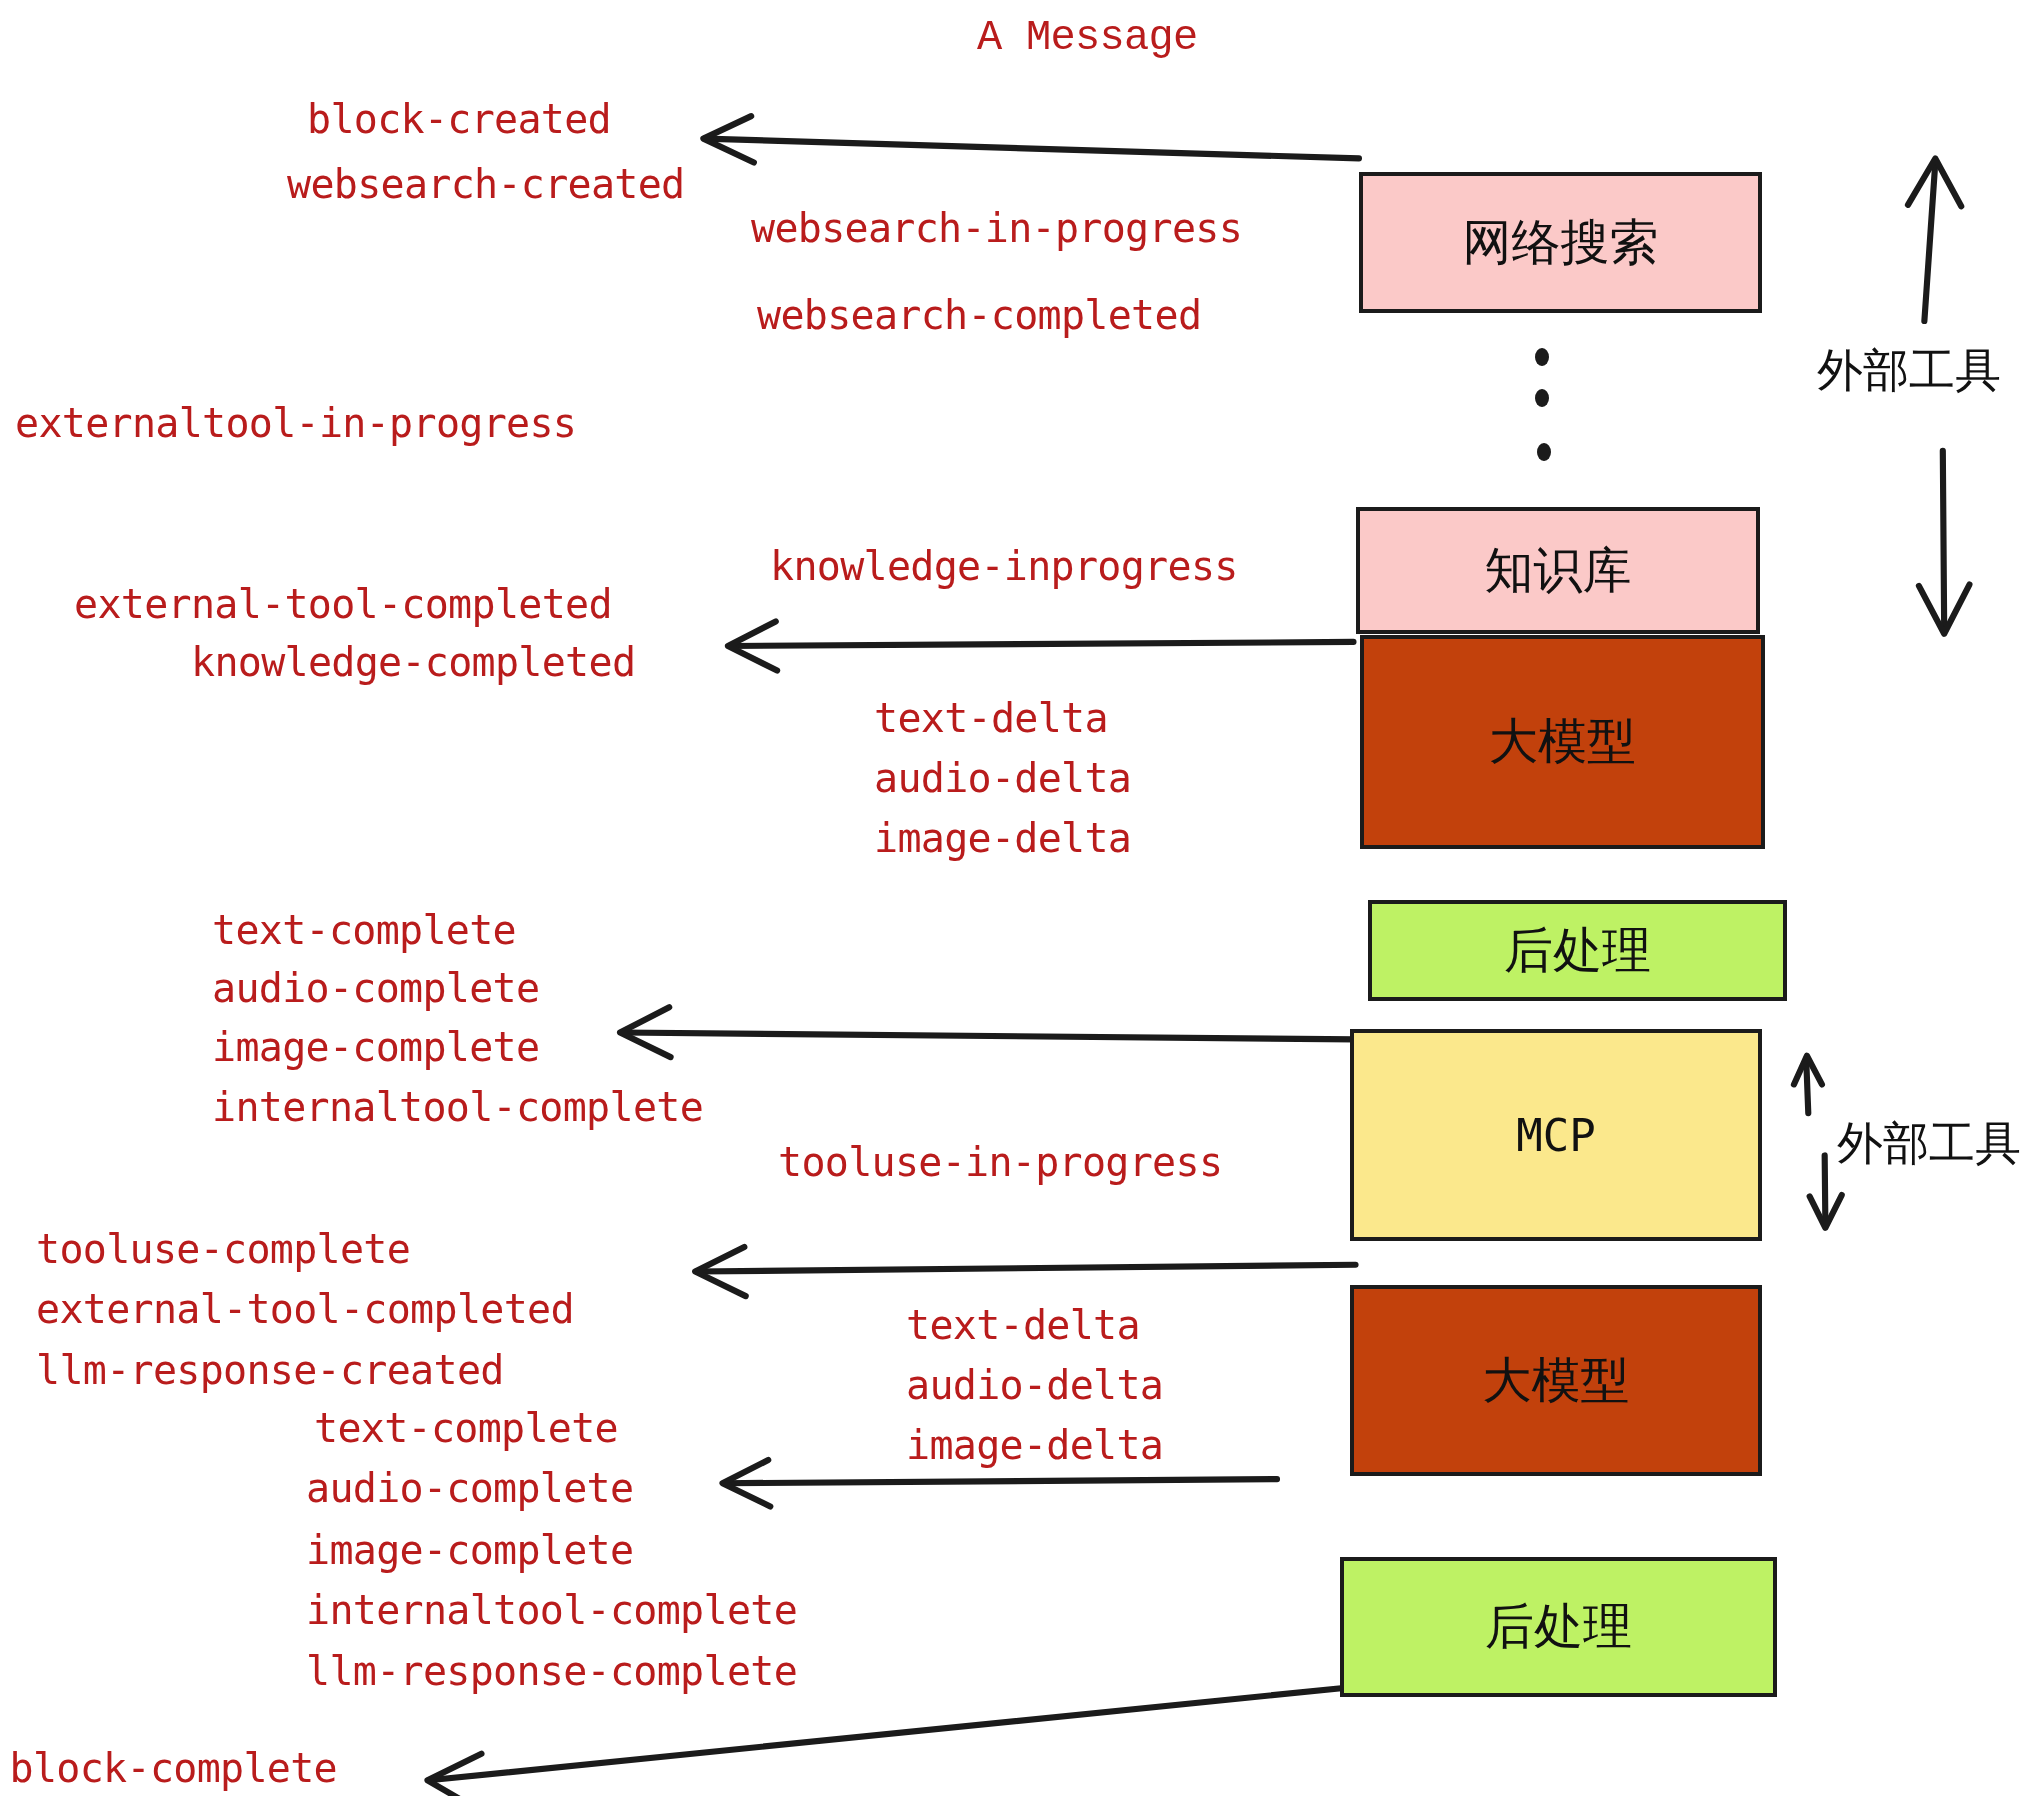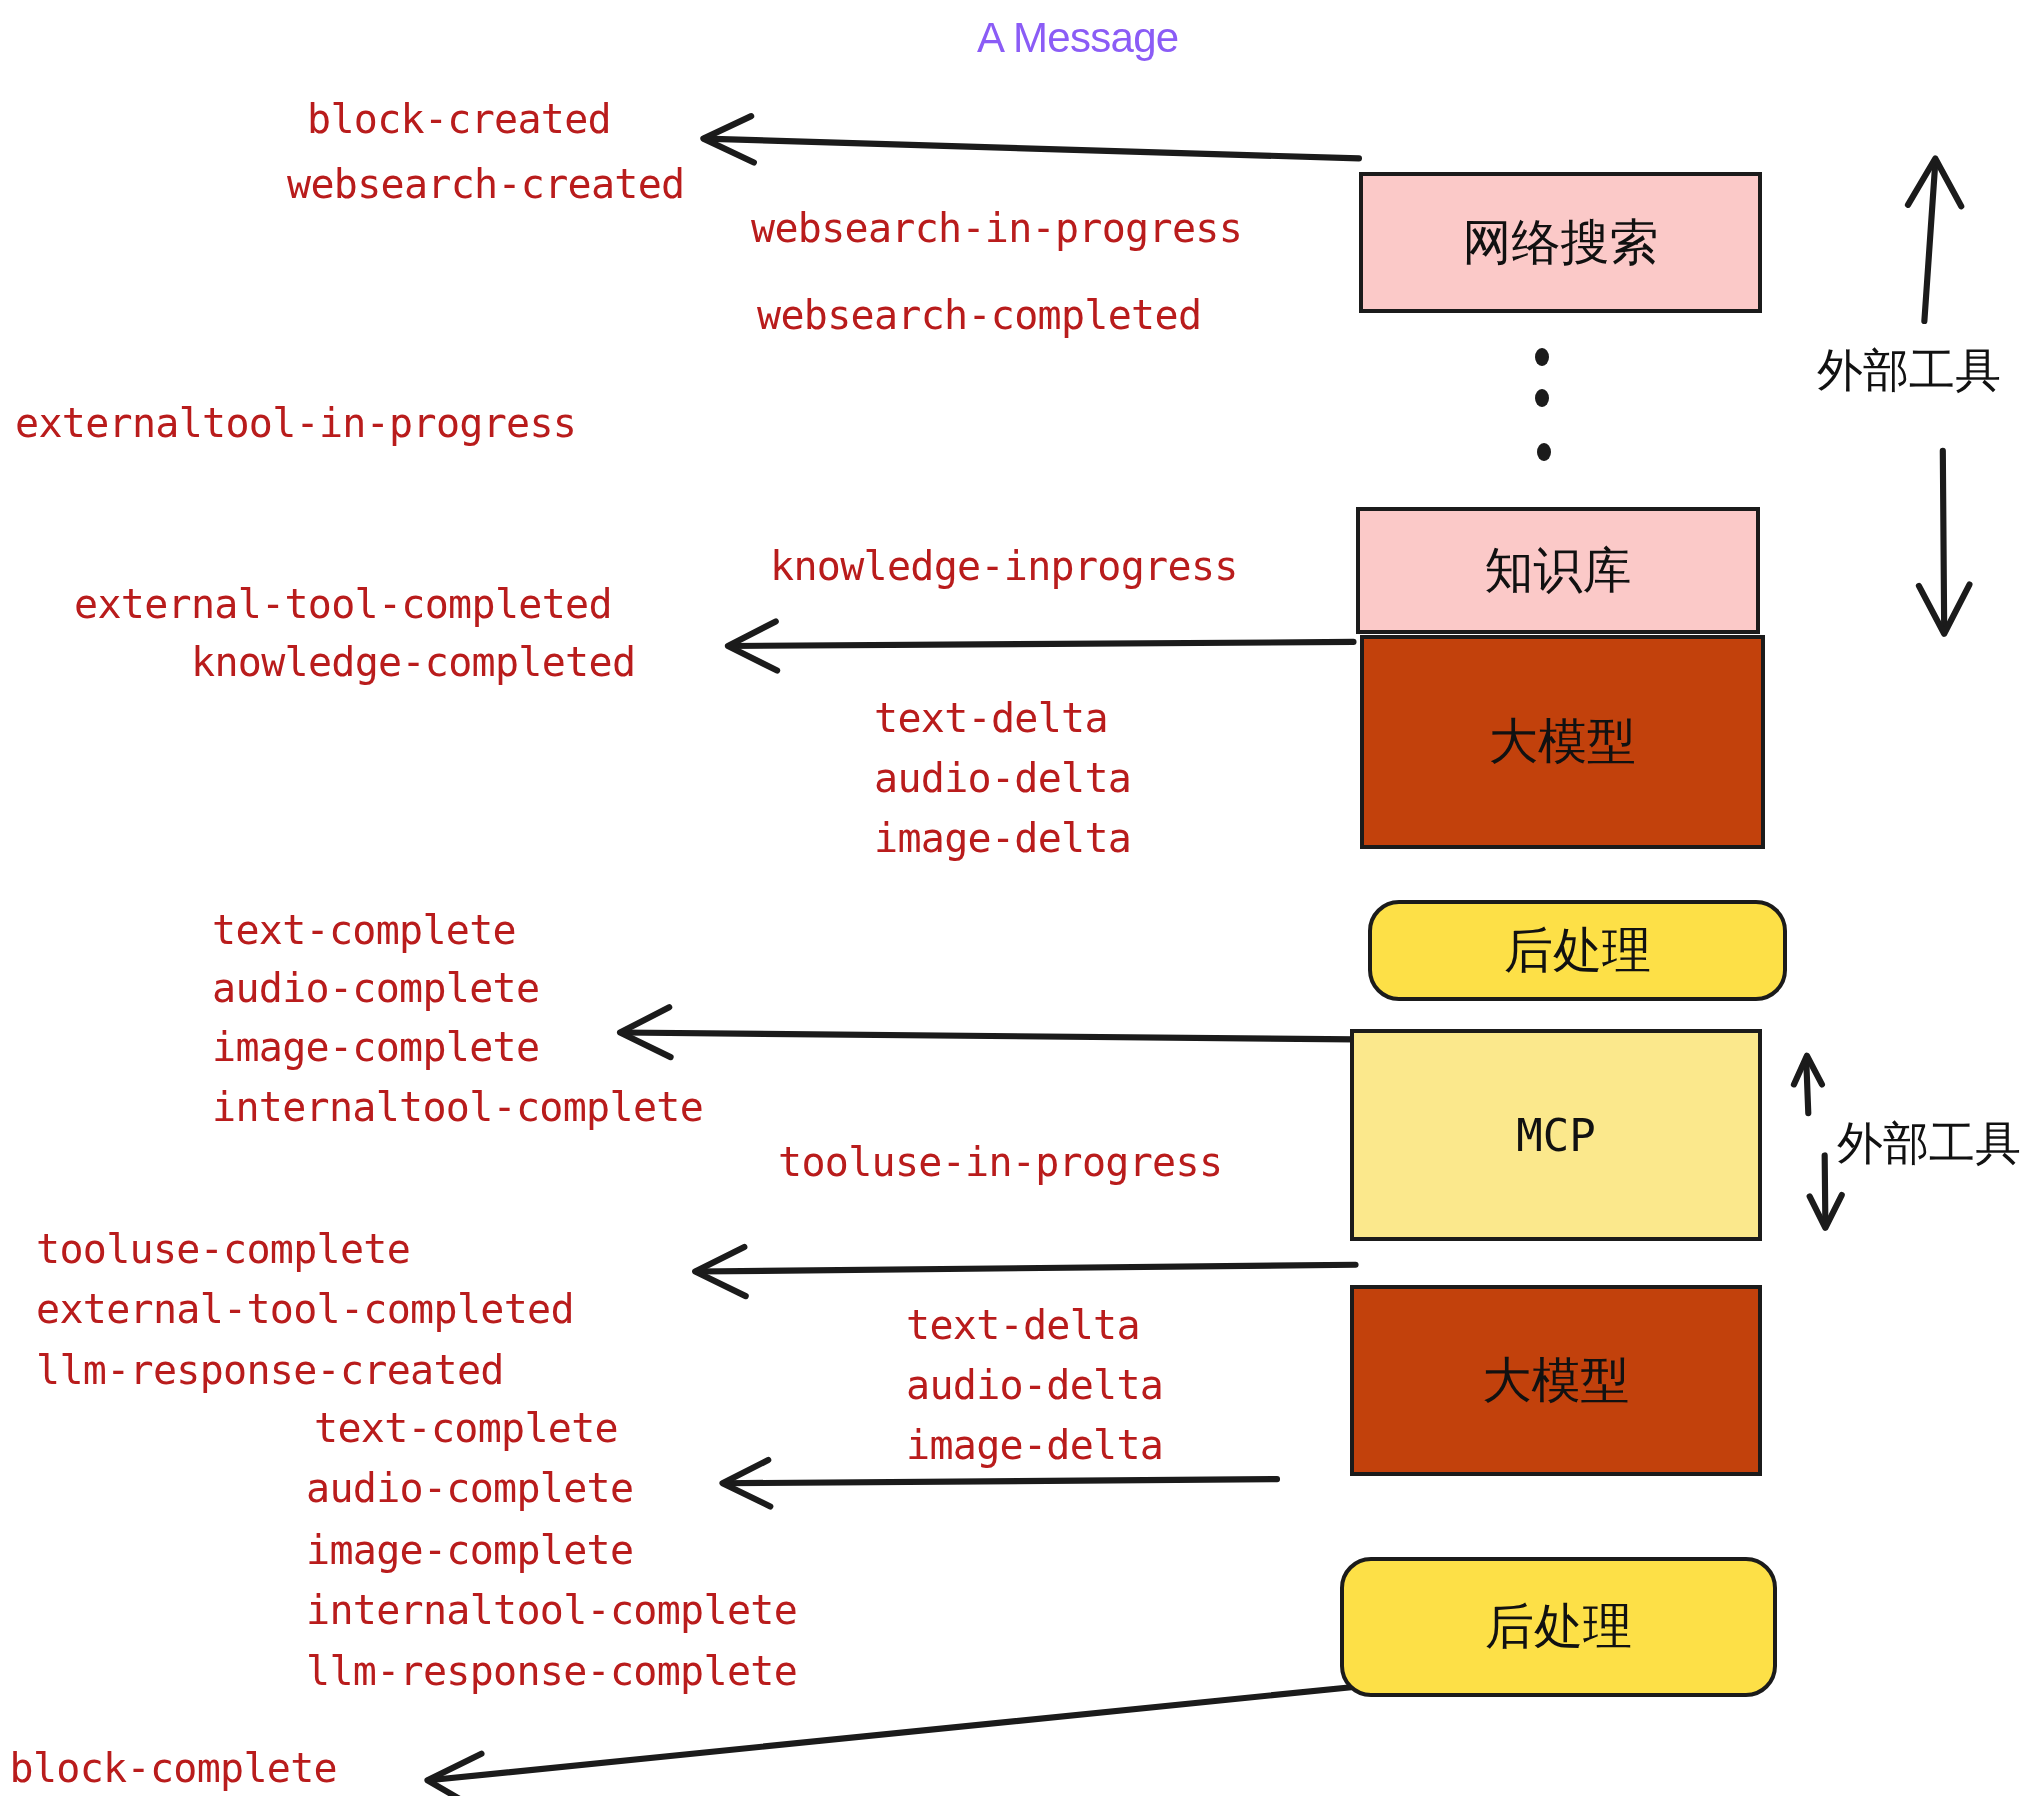--- a/index.html
+++ b/index.html
@@ -11,25 +11,25 @@
   .evt{position:absolute;white-space:pre;font-family:"DejaVu Sans Mono",monospace;
        font-size:40px;line-height:1;color:#b91c1c;letter-spacing:-0.7px;}
 
   .box{position:absolute;border:4.8px solid #1b1b1b;box-sizing:border-box;
        display:flex;align-items:center;justify-content:center;
        font-family:"DejaVu Sans","Liberation Sans",sans-serif;
        font-size:49px;color:#111;}
   .box.pink{background:#fbc9c8;}
   .box.green{background:#c2410c;justify-content:center;}
   .box.yellow{background:#fbe88c;}
-  .box.white{background:#fde047;border-radius:31px;}
+  .box.white{background:#bef264;}
   .box.mcp{font-family:"DejaVu Sans Mono",monospace;font-size:44px;}
 
-  .title{position:absolute;font-family:Liberation Sans, sans-serif;
-         font-size:42px;color:#8b5cf6;white-space:pre;letter-spacing:-0.7px;}
+  .title{position:absolute;font-family:Liberation Mono, monospace;
+         font-size:42px;color:#b91c1c;white-space:pre;letter-spacing:-0.7px;}
 
   .sidelbl{position:absolute;font-family:"DejaVu Sans","Liberation Sans",sans-serif;
            font-size:46px;color:#111;white-space:pre;}
 
   .dot{position:absolute;width:13.7px;height:18px;border-radius:50%;background:#1b1b1b;}
 
   svg{position:absolute;left:0;top:0;width:2035px;height:1796px;pointer-events:none;}
 </style>
 </head>
 <body>

